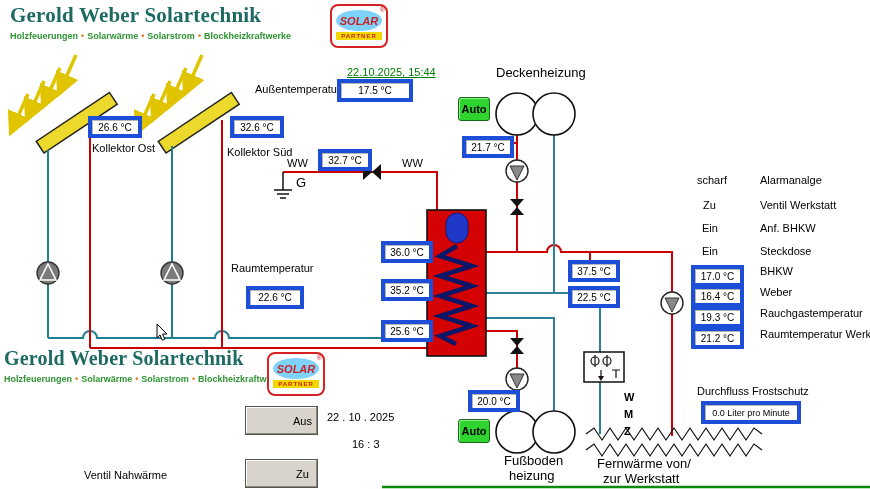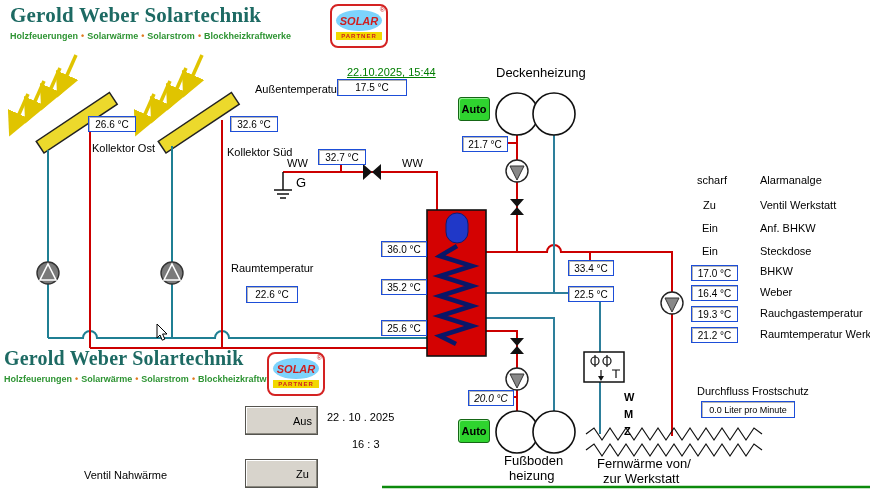--- a/index.html
+++ b/index.html
@@ -3,21 +3,21 @@
 <meta charset="utf-8">
 <style>
   html,body{margin:0;padding:0;background:#fff;}
   #stage{position:relative;width:870px;height:489px;background:#ffffff;overflow:hidden;
          font-family:"Liberation Sans",sans-serif;color:#000;}
   #pipes{position:absolute;left:0;top:0;}
 
   .lbl{position:absolute;font-size:11px;white-space:nowrap;line-height:13px;}
   .lbl.big{font-size:13px;}
 
-  .vbox{position:absolute;background:#fff;border:1px solid #1d4ed8;
+  .vbox{position:absolute;background:#fff;border:4px solid #1d4ed8;
         box-shadow:inset 1px 1px 0 rgba(90,90,90,.45);
         font-size:10px;display:flex;align-items:center;justify-content:center;}
 
   .auto{position:absolute;background:#2fd42f;border:1px solid #156615;border-radius:3px;
         font-weight:bold;font-size:11px;display:flex;align-items:center;justify-content:center;
         box-shadow:inset 1px 1px 0 #90f090;cursor:pointer;}
 
   .btn3d{position:absolute;background:#d8d4cc;border:1px solid #55544f;
          box-shadow:inset -1px -1px 0 #8a887f, inset 1px 1px 0 #ffffff;
          font-size:11px;display:flex;align-items:center;justify-content:center;cursor:pointer;padding-left:42px;}
@@ -208,21 +208,21 @@
   <div class="auto" style="left:458px;top:97px;width:30px;height:22px;">Auto</div>
   <div class="vbox" style="left:462px;top:136px;width:44px;height:14px;">21.7 °C</div>
 
   <div class="vbox" style="left:381px;top:241px;width:44px;height:14px;">36.0 °C</div>
   <div class="vbox" style="left:381px;top:279px;width:44px;height:14px;">35.2 °C</div>
   <div class="vbox" style="left:381px;top:320px;width:44px;height:14px;">25.6 °C</div>
 
   <div class="lbl" style="left:231px;top:262px;">Raumtemperatur</div>
   <div class="vbox" style="left:246px;top:286px;width:50px;height:15px;">22.6 °C</div>
 
-  <div class="vbox" style="left:568px;top:260px;width:44px;height:14px;">33.4 °C</div>
+  <div class="vbox" style="left:568px;top:260px;width:44px;height:14px;">37.5 °C</div>
   <div class="vbox" style="left:568px;top:286px;width:44px;height:14px;">22.5 °C</div>
 
   <div class="lbl" style="left:697px;top:174px;">scharf</div>
   <div class="lbl" style="left:760px;top:174px;">Alarmanalge</div>
   <div class="lbl" style="left:703px;top:199px;">Zu</div>
   <div class="lbl" style="left:760px;top:199px;">Ventil Werkstatt</div>
   <div class="lbl" style="left:702px;top:222px;">Ein</div>
   <div class="lbl" style="left:760px;top:222px;">Anf. BHKW</div>
   <div class="lbl" style="left:702px;top:245px;">Ein</div>
   <div class="lbl" style="left:760px;top:245px;">Steckdose</div>
@@ -236,21 +236,21 @@
   <div class="vbox" style="left:691px;top:327px;width:45px;height:14px;">21.2 °C</div>
   <div class="lbl" style="left:760px;top:328px;">Raumtemperatur Werk</div>
 
   <div class="lbl" style="left:697px;top:385px;">Durchfluss Frostschutz</div>
   <div class="vbox" style="left:701px;top:401px;width:92px;height:15px;font-size:9px;">0.0 Liter pro Minute</div>
 
   <div class="wmz-letter" style="left:624px;top:391px;">W</div>
   <div class="wmz-letter" style="left:624px;top:408px;">M</div>
   <div class="wmz-letter" style="left:624px;top:425px;">Z</div>
 
-  <div class="vbox" style="left:468px;top:390px;width:44px;height:14px;font-style:italic;">20.0 °C</div>
+  <div class="vbox" style="left:468px;top:390px;width:44px;height:14px;">20.0 °C</div>
   <div class="auto" style="left:458px;top:419px;width:30px;height:22px;">Auto</div>
   <div class="lbl big" style="left:504px;top:454px;">Fußboden</div>
   <div class="lbl big" style="left:509px;top:469px;">heizung</div>
   <div class="lbl big" style="left:597px;top:457px;">Fernwärme von/</div>
   <div class="lbl big" style="left:603px;top:472px;">zur Werkstatt</div>
 
   <div class="brand" style="left:4px;top:346px;">
     <div class="brand-title sm">Gerold Weber Solartechnik</div>
     <div class="brand-sub">
       <span>Holzfeuerungen</span><span class="bullet">•</span><span>Solarwärme</span><span class="bullet">•</span><span>Solarstrom</span><span class="bullet">•</span><span>Blockheizkraftwerke</span>

